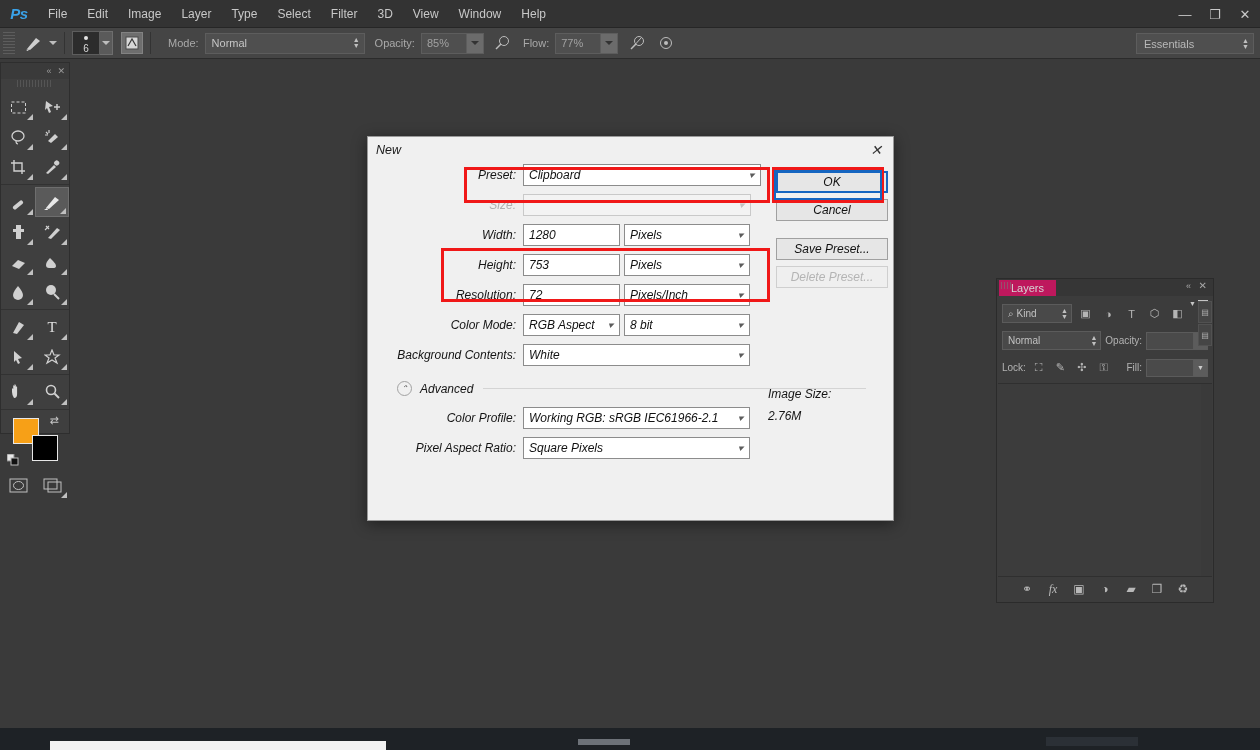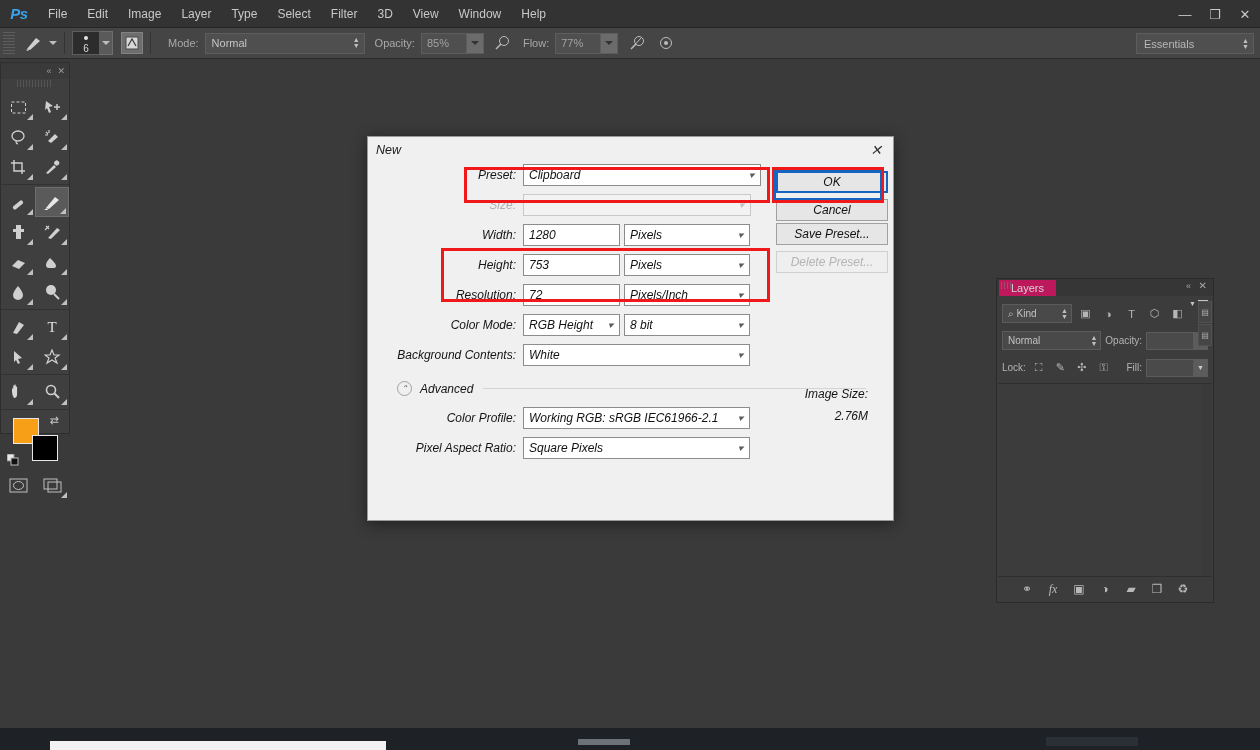--- a/index.html
+++ b/index.html
@@ -644,21 +644,21 @@
       <div class="txtfield" style="width:97px;">72</div>
       <div class="combo" style="width:126px;margin-left:4px;">
         <span>Pixels/Inch</span>
         <span class="chev">▾</span>
       </div>
     </div>
 
     <div class="row">
       <span class="row-label">Color Mode:</span>
       <div class="combo" style="width:97px;">
-        <span>RGB Height</span>
+        <span>RGB Aspect</span>
         <span class="chev">▾</span>
       </div>
       <div class="combo" style="width:126px;margin-left:4px;">
         <span>8 bit</span>
         <span class="chev">▾</span>
       </div>
     </div>
 
     <div class="row">
       <span class="row-label">Background Contents:</span>
@@ -686,25 +686,25 @@
       <span class="row-label">Pixel Aspect Ratio:</span>
       <div class="combo" style="width:227px;">
         <span>Square Pixels</span>
         <span class="chev">▾</span>
       </div>
     </div>
 
     <div style="position:absolute;left:408px;top:34px;">
       <div class="btn focus" style="border-color: rgb(21, 101, 192);">OK</div>
       <div class="btn" style="margin-top:6px;">Cancel</div>
-      <div class="btn" style="margin-top:2px;">Save Preset...</div>
+      <div class="btn" style="margin-top:17px;">Save Preset...</div>
       <div class="btn disabled" style="margin-top:6px;">Delete Preset...</div>
     </div>
 
-    <div style="position:absolute;left:388px;top:250px;width:112px;text-align:right;">
+    <div style="position:absolute;left:400px;top:250px;width:112px;text-align:left;">
       <div style="font-size:12px;color:#141414;">Image Size:</div>
       <div style="font-size:12px;color:#141414;margin-top:8px;">2.76M</div>
     </div>
 
     <div class="redbox" style="left: 96px; top: 30px; width: 306px; height: 36px; border-color: rgb(240, 24, 24);"></div>
     <div class="redbox" style="left: 404px; top: 30px; width: 112px; height: 36px; border-color: rgb(240, 24, 24);"></div>
     <div class="bluebox" style="left: 406px; top: 33px; width: 108px; height: 30px; border-color: rgb(21, 101, 192);"></div>
     <div class="redbox" style="left: 73px; top: 111px; width: 329px; height: 54px; border-color: rgb(240, 24, 24);"></div>
   </div>
 

